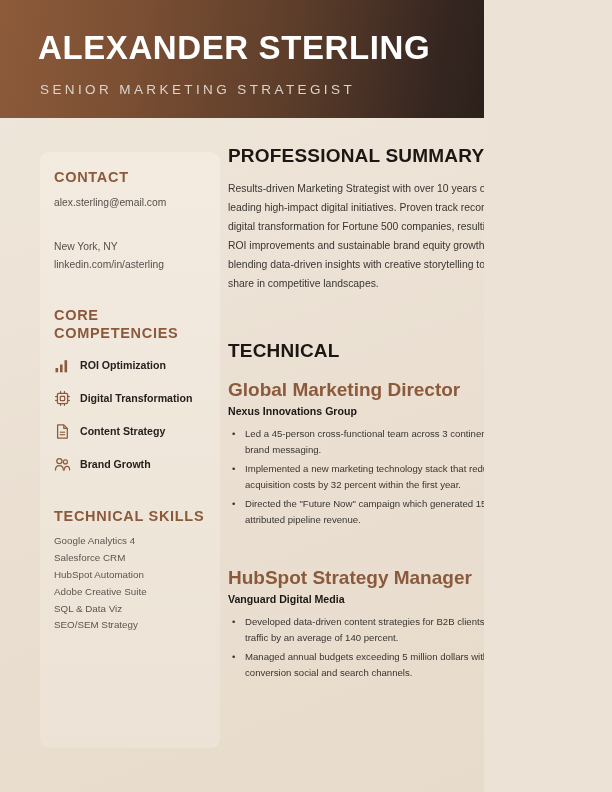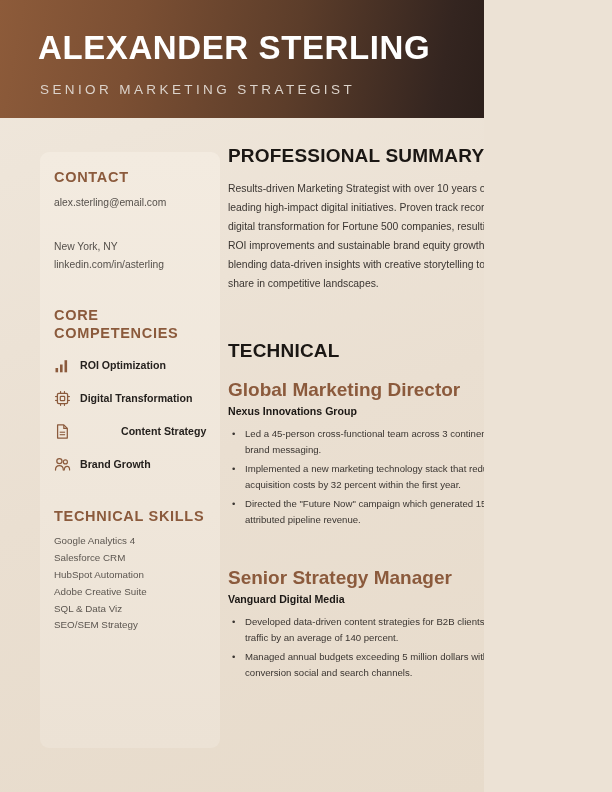--- a/index.html
+++ b/index.html
@@ -87,21 +87,21 @@
 
   .spacer-core { height: 22px; }
   .spacer-tech { height: 19px; }
 
   .comp-item {
     display: flex;
     align-items: center;
     margin-bottom: 15px;
     height: 18px;
   }
-  .comp-item.gapped { margin-bottom: 15px; margin-top: 4px; gap: 41px; }
+  .comp-item.gapped { margin-bottom: 15px; margin-top: 4px; }
   .comp-icon {
     width: 17px;
     height: 17px;
     margin-right: 9px;
     flex: 0 0 17px;
     display: flex;
     align-items: center;
     justify-content: center;
   }
   .comp-icon svg { display: block; }
@@ -303,21 +303,21 @@
         <li>Led a 45-person cross-functional team across 3 continents to unify global brand messaging.</li>
         <li>Implemented a new marketing technology stack that reduced lead acquisition costs by 32 percent within the first year.</li>
         <li>Directed the "Future Now" campaign which generated 15 million dollars in attributed pipeline revenue.</li>
       </ul>
     </div>
 
     <div class="job-gap"></div>
 
     <div class="job">
       <div class="job-head">
-        <span class="job-title">Senior Strategy Manager</span>
+        <span class="job-title">HubSpot Strategy Manager</span>
         <span class="job-dates">2016 - 2020</span>
       </div>
       <div class="job-company">Vanguard Digital Media</div>
       <ul class="bullets">
         <li>Developed data-driven content strategies for B2B clients, increasing organic traffic by an average of 140 percent.</li>
         <li>Managed annual budgets exceeding 5 million dollars with a focus on high-conversion social and search channels.</li>
       </ul>
     </div>
 
   </div>

